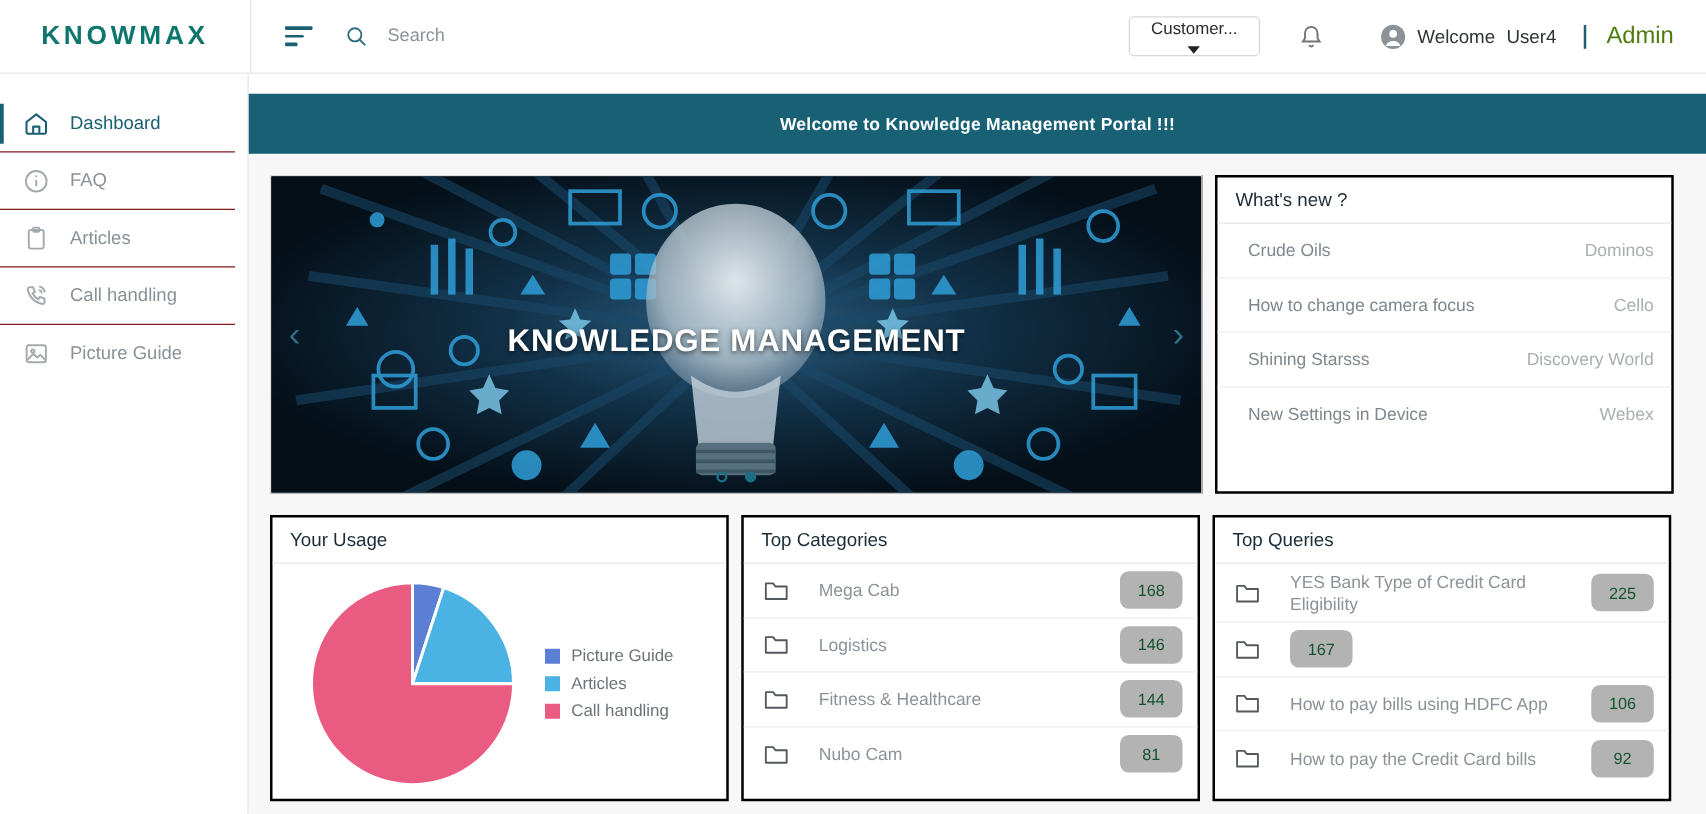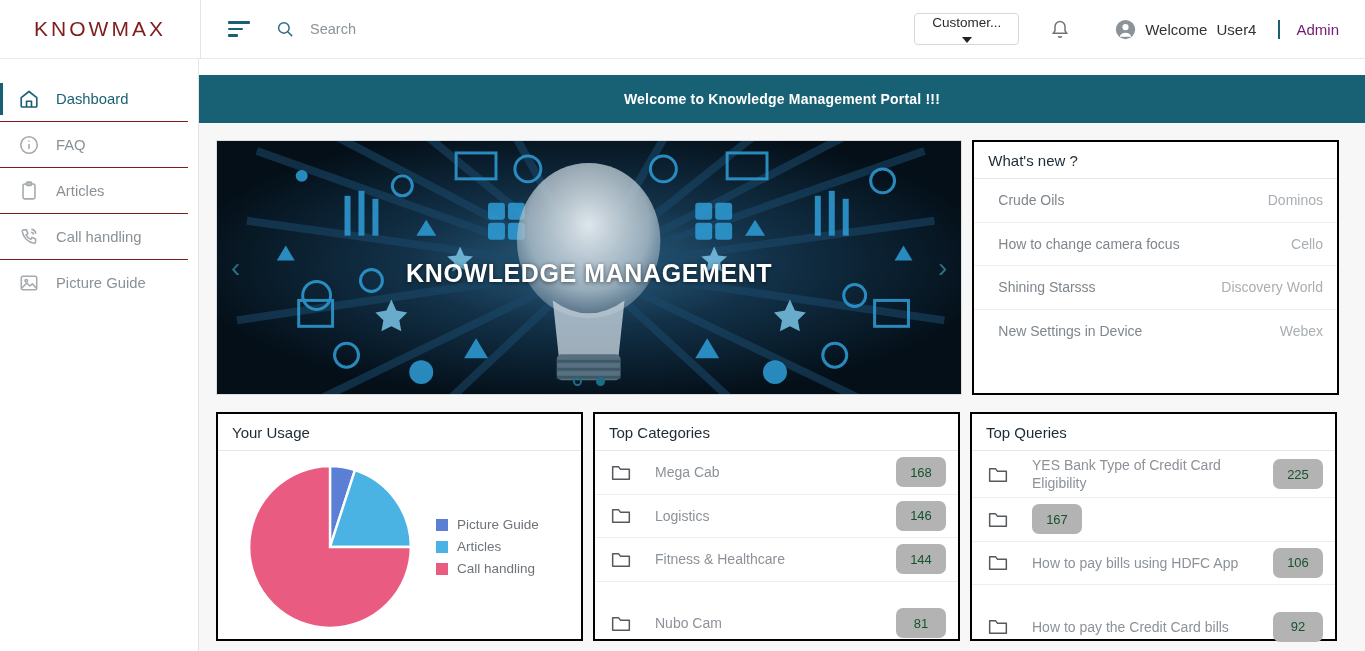--- a/index.html
+++ b/index.html
@@ -15,21 +15,21 @@
     position: absolute; top: 0; left: 0;
     width: 1365px; height: 59px;
     background: #ffffff;
     display: flex; align-items: center;
     border-bottom: 1px solid #e9e9e9;
     z-index: 20;
   }
   .brand {
     width: 200px; height: 59px;
     display: flex; align-items: center; justify-content: center;
-    color: #7f1d1d; font-size: 21px; font-weight: normal;
+    color: #0f766e; font-size: 21px; font-weight: bold;
     letter-spacing: 3px;
   }
   .brand-divider {
     width: 1px; height: 59px; background: #e4e4e4;
   }
   .hamburger {
     margin-left: 27px; width: 22px; height: 16px;
     display: flex; flex-direction: column; justify-content: space-between;
     cursor: pointer;
   }
@@ -63,21 +63,21 @@
     width: 0; height: 0; border-left: 5px solid transparent;
     border-right: 5px solid transparent; border-top: 6px solid #222;
   }
   .bell { margin-left: 31px; cursor: pointer; }
   .welcome {
     margin-left: 45px; display: flex; align-items: center; gap: 9px;
     font-size: 15px; color: #2f3337; cursor: pointer;
   }
   .avatar-ico { width: 21px; height: 21px; }
   .vsep { width: 2px; height: 19px; background: #1a6073; margin: 0 16px 0 22px; }
-  .admin { font-size: 15px; color: #701a75; cursor: pointer; padding-right: 10px; }
+  .admin { font-size: 19px; color: #4d7c0f; cursor: pointer; padding-right: 10px; }
 
   
   .sidebar {
     position: absolute; top: 59px; left: 0;
     width: 199px; height: 592px;
     background: #ffffff; border-right: 1px solid #e4e4e4;
     padding: 17px 0 0 0;
   }
   .nav-item {
     height: 46px; display: flex; align-items: center;
@@ -174,21 +174,21 @@
   .legend { display: flex; flex-direction: column; gap: 7px; margin-left: 6px; }
   .legend-row { display: flex; align-items: center; gap: 9px; font-size: 13.5px; color: #6d7379; }
   .swatch { width: 12px; height: 12px; flex: 0 0 12px; }
 
   
   .list-row {
     min-height: 43.5px; display: flex; align-items: center;
     padding: 5px 12px 5px 16px; border-bottom: 1px solid #eeeeee;
     cursor: pointer; gap: 24px;
   }
-  .list-row:last-child { border-bottom: none; margin-top: 20px; }
+  .list-row:last-child { border-bottom: none; }
   .folder-ico { width: 20px; height: 17px; flex: 0 0 20px; }
   .list-label { font-size: 14px; color: #8c9298; line-height: 18px; flex: 1; }
   .badge {
     min-width: 50px; height: 30px; border-radius: 7px;
     background: #b3b3b3; color: #14532d; font-size: 13px;
     display: flex; align-items: center; justify-content: center;
     flex: 0 0 50px;
   }
   .cat-row .list-label { max-width: 255px; }
   .q-row .list-label { max-width: 230px; }

